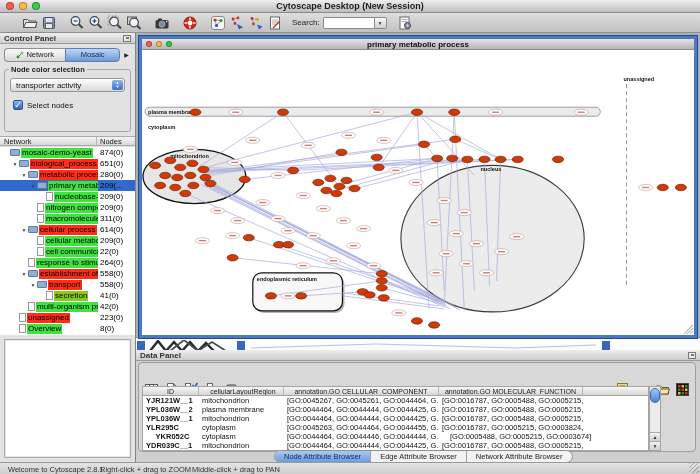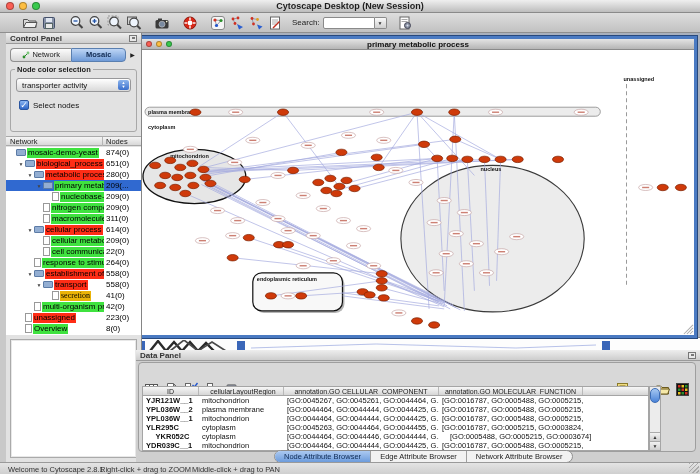--- a/index.html
+++ b/index.html
@@ -16,28 +16,28 @@
   
   .toolbar{position:absolute;left:0;top:13px;width:700px;height:20px;background:linear-gradient(#dedede,#c1c1c1);border-bottom:1px solid #8f8f8f;display:flex;align-items:center;padding-left:20px;z-index:30}
   .tbtn{width:19px;height:19px;display:flex;align-items:center;justify-content:center;flex:none}
   .gap{width:9px;flex:none}
   .search-label{font-size:8px;color:#222;margin:0 3px 0 8px}
   .search-combo{display:flex;align-items:center}
   .search-input{width:52px;height:12px;font-size:8px;border:1px solid #8a8a8a;background:#fff;border-radius:2px 0 0 2px;padding:0 2px;font-family:"Liberation Sans",sans-serif}
   .search-drop{width:12px;height:12px;background:linear-gradient(#fafafa,#cfcfcf);border:1px solid #8a8a8a;border-left:none;border-radius:0 2px 2px 0;font-size:5px;color:#333;display:flex;align-items:center;justify-content:center}
 
   
-  .control-panel{position:absolute;left:6px;top:33px;width:136px;height:429px;background:#e2e2e2;border-right:1px solid #858585;z-index:20}
+  .control-panel{position:absolute;left:0;top:33px;width:136px;height:429px;background:#e2e2e2;border-right:1px solid #858585;z-index:20}
   .panel-header{position:absolute;left:0;top:0;right:0;height:11px;background:linear-gradient(#eee,#cdcdcd);border-bottom:1px solid #9a9a9a;display:flex;align-items:center;justify-content:space-between;padding:0 4px;font-size:8px;font-weight:bold;color:#333}
   .float-icon{width:8px;height:7px;border:1px solid #777;background:#e8e8e8;position:relative}
   .float-icon:after{content:"";position:absolute;right:1px;top:1px;width:3px;height:2px;background:#777}
   .cp-tabs{position:absolute;left:4px;top:14px;right:4px;height:15px;display:flex;align-items:center}
   .cp-tab{height:14px;border:1px solid #8f8f8f;display:flex;align-items:center;justify-content:center;gap:2px;font-size:7.5px;color:#222;background:linear-gradient(#fcfcfc,#d6d6d6)}
   .cp-tab.net{flex:1.15;border-radius:4px 0 0 4px;border-right:none}
-  .cp-tab.mosaic{flex:1;border-radius:0 4px 4px 0;background:linear-gradient(#bdd5f5,#6e9ad7);border-color:#5a7fb0;font-weight:bold;color:#102a52}
+  .cp-tab.mosaic{flex:1;border-radius:0 4px 4px 0;background:linear-gradient(#bdd5f5,#6e9ad7);border-color:#5a7fb0;font-weight:normal;color:#102a52}
   .cp-tab-more{width:9px;height:11px;margin-left:2px;font-size:6px;color:#222;display:flex;align-items:center;justify-content:center}
   .groupbox{position:absolute;left:4px;top:36px;right:4px;height:63px;border:1px solid #a8a8a8;border-radius:3px}
   .gb-legend{position:absolute;top:-5px;left:4px;background:#e2e2e2;padding:0 2px;font-size:7.5px;font-weight:bold;color:#222}
   .dropdown{position:absolute;left:5px;right:5px;top:8px;height:14px;border:1px solid #98989a;border-radius:3px;background:linear-gradient(#fff,#d9d9d9);font-size:8px;color:#111;display:flex;align-items:center;padding-left:5px}
   .dd-stepper{position:absolute;right:1px;top:1px;width:11px;height:10px;border-radius:2px;background:linear-gradient(#8cb4ec,#3a6fcc);color:#fff;display:flex;flex-direction:column;align-items:center;justify-content:center;font-size:4px;line-height:4px}
   .checkbox-row{position:absolute;left:8px;top:30px;display:flex;align-items:center;gap:4px;font-size:8px;color:#111}
   .checkbox{width:10px;height:10px;border-radius:2px;border:1px solid #2a55a0;background:linear-gradient(#8ab5f2,#2f66c8);color:#fff;font-size:9px;line-height:9px;text-align:center}
   .tree-header{position:absolute;left:0;top:103px;right:0;height:10px;display:flex;align-items:center;background:linear-gradient(#f5f5f5,#d8d8d8);border-top:1px solid #aaa;border-bottom:1px solid #aaa;font-size:7.5px;color:#222}
   .th-net{width:97px;padding-left:4px;border-right:1px solid #b5b5b5;overflow:hidden}
   .th-nodes{flex:1;padding-left:3px;overflow:hidden}
@@ -379,21 +379,21 @@
           <span class="fico"></span>
           <span class="chip" style="background: rgb(255, 45, 22);">transport</span>
         </span>
         <span class="cnt">558(0)</span>
       </div>
       <div class="trow">
         <span class="lwrap">
           <span class="ind" style="width: 38px;"></span>
           <span class="arr"></span>
           <span class="lico"></span>
-          <span class="chip" style="background: #eab308; font-family: Liberation Serif, serif;">secretion</span>
+          <span class="chip" style="background: #84cc16;">secretion</span>
         </span>
         <span class="cnt">41(0)</span>
       </div>
       <div class="trow">
         <span class="lwrap">
           <span class="ind" style="width: 20px;"></span>
           <span class="arr"></span>
           <span class="lico"></span>
           <span class="chip" style="background: rgb(63, 226, 63);">multi-organism pro</span>
         </span>

